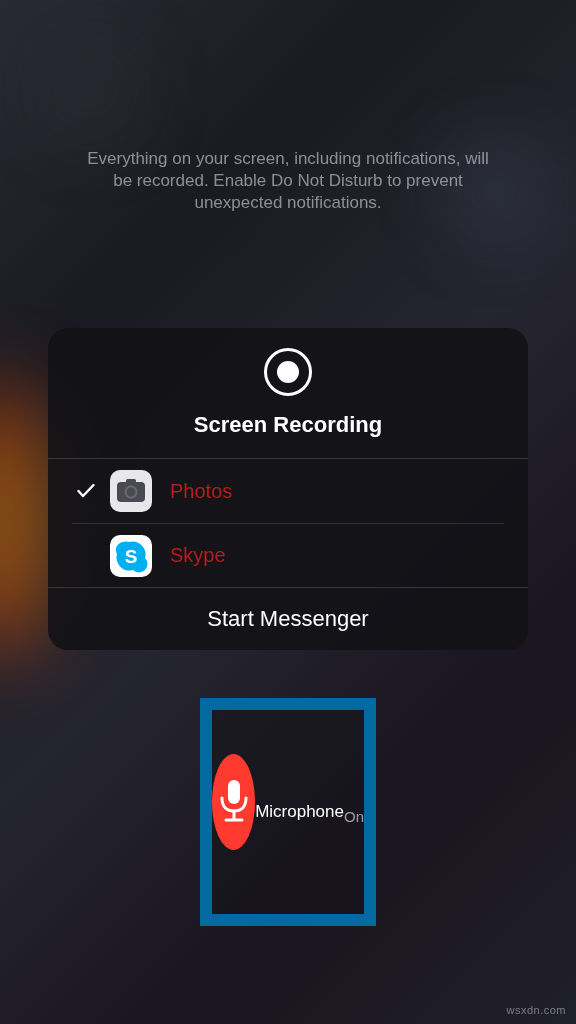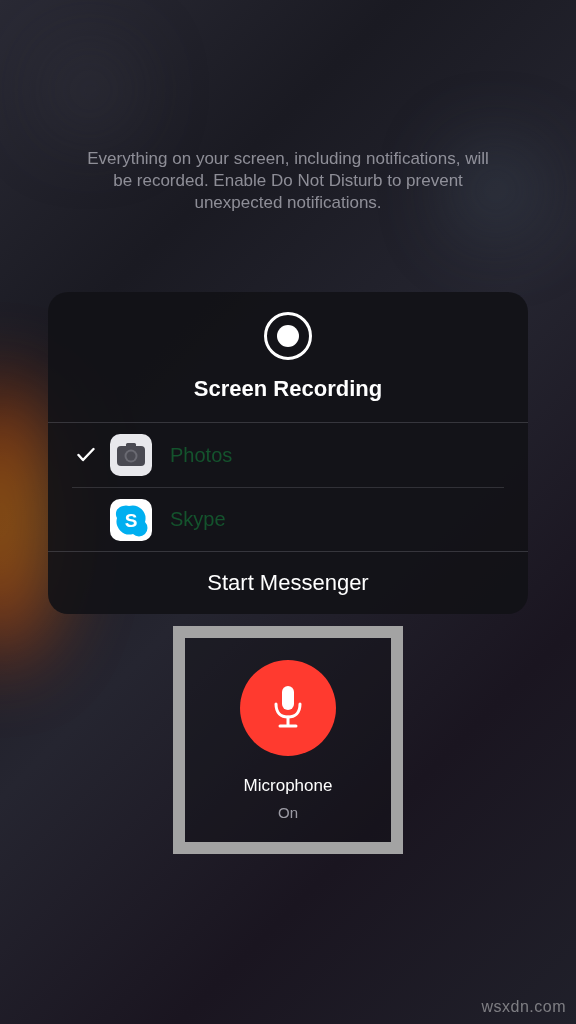--- a/index.html
+++ b/index.html
@@ -29,20 +29,21 @@
     .blob1 { left: -60px; top: 380px; width: 120px; height: 280px; background: radial-gradient(circle, #ff9a00, #ff3d00); }
     .blob2 { right: 40px; top: 150px; width: 80px; height: 80px; background: #4a5a6a; }
     .blob3 { left: 50px; top: 50px; width: 80px; height: 80px; background: #3a3a45; }
     .container {
       position: relative;
       width: 100%;
       height: 100%;
       display: flex;
       flex-direction: column;
       align-items: center;
+      gap: 36px;
     }
     .instruction {
       margin-top: 148px;
       width: 420px;
       text-align: center;
       color: rgba(180, 180, 190, 0.75);
       font-size: 17px;
       font-weight: 500;
       line-height: 1.3;
     }
@@ -111,41 +112,41 @@
       margin-right: 18px;
       display: flex;
       align-items: center;
       justify-content: center;
       flex-shrink: 0;
     }
     .photos-icon { background: #e8e8ec; }
     .skype-icon { background: #fff; }
     .messenger-icon { background: #fff; }
     .app-label {
-      color: #14532d;
+      color: #b91c1c;
       font-size: 20px;
       font-weight: 400;
     }
     .start-btn {
       height: 62px;
       display: flex;
       align-items: center;
       justify-content: center;
       color: #fff;
       font-size: 22px;
       font-weight: 400;
       cursor: pointer;
     }
     .mic-wrap {
       margin-top: 12px;
-      width: 230px;
+      width: 176px;
       height: 228px;
-      border: 12px solid #a3a3a3;
-      display: flex;
-      flex-direction: column;
+      border: 12px solid #0369a1;
+      display: flex;
+      flex-direction: row;
       align-items: center;
       justify-content: center;
       background: rgba(18, 18, 22, 0.4);
     }
     .mic-circle {
       width: 96px;
       height: 96px;
       border-radius: 50%;
       background: #ff3a2f;
       display: flex;
@@ -162,21 +163,21 @@
     .mic-state {
       color: rgba(200, 200, 210, 0.75);
       font-size: 15px;
       margin-top: 8px;
     }
     .watermark {
       position: absolute;
       right: 10px;
       bottom: 8px;
       color: rgba(220, 220, 220, 0.5);
-      font-size: 16px;
+      font-size: 11px;
       letter-spacing: 0.5px;
       margin-left: 16px;
     }
   </style>
 </head>
 <body>
 
 <div class="bg-blur">
   <div class="bg-blob blob1"></div>
   <div class="bg-blob blob2"></div>

